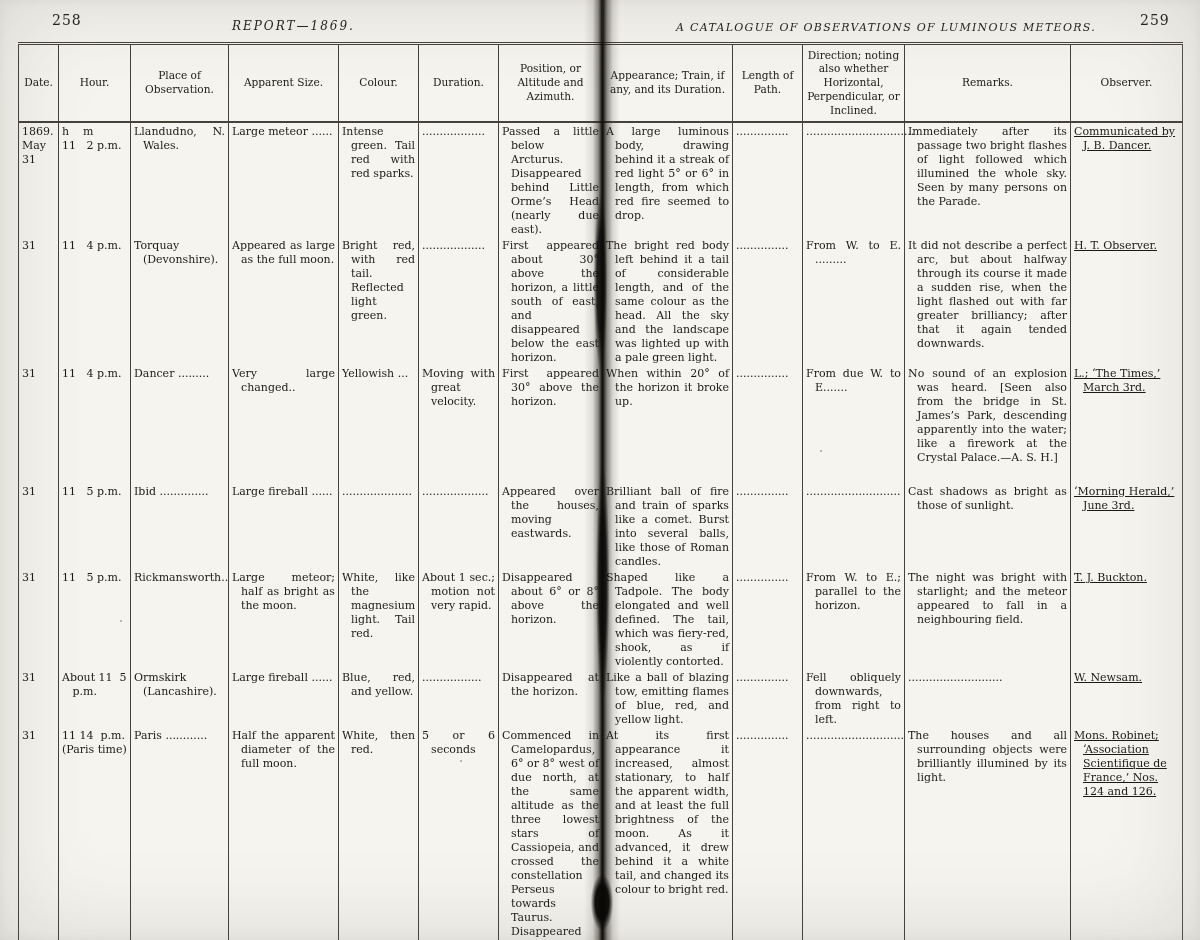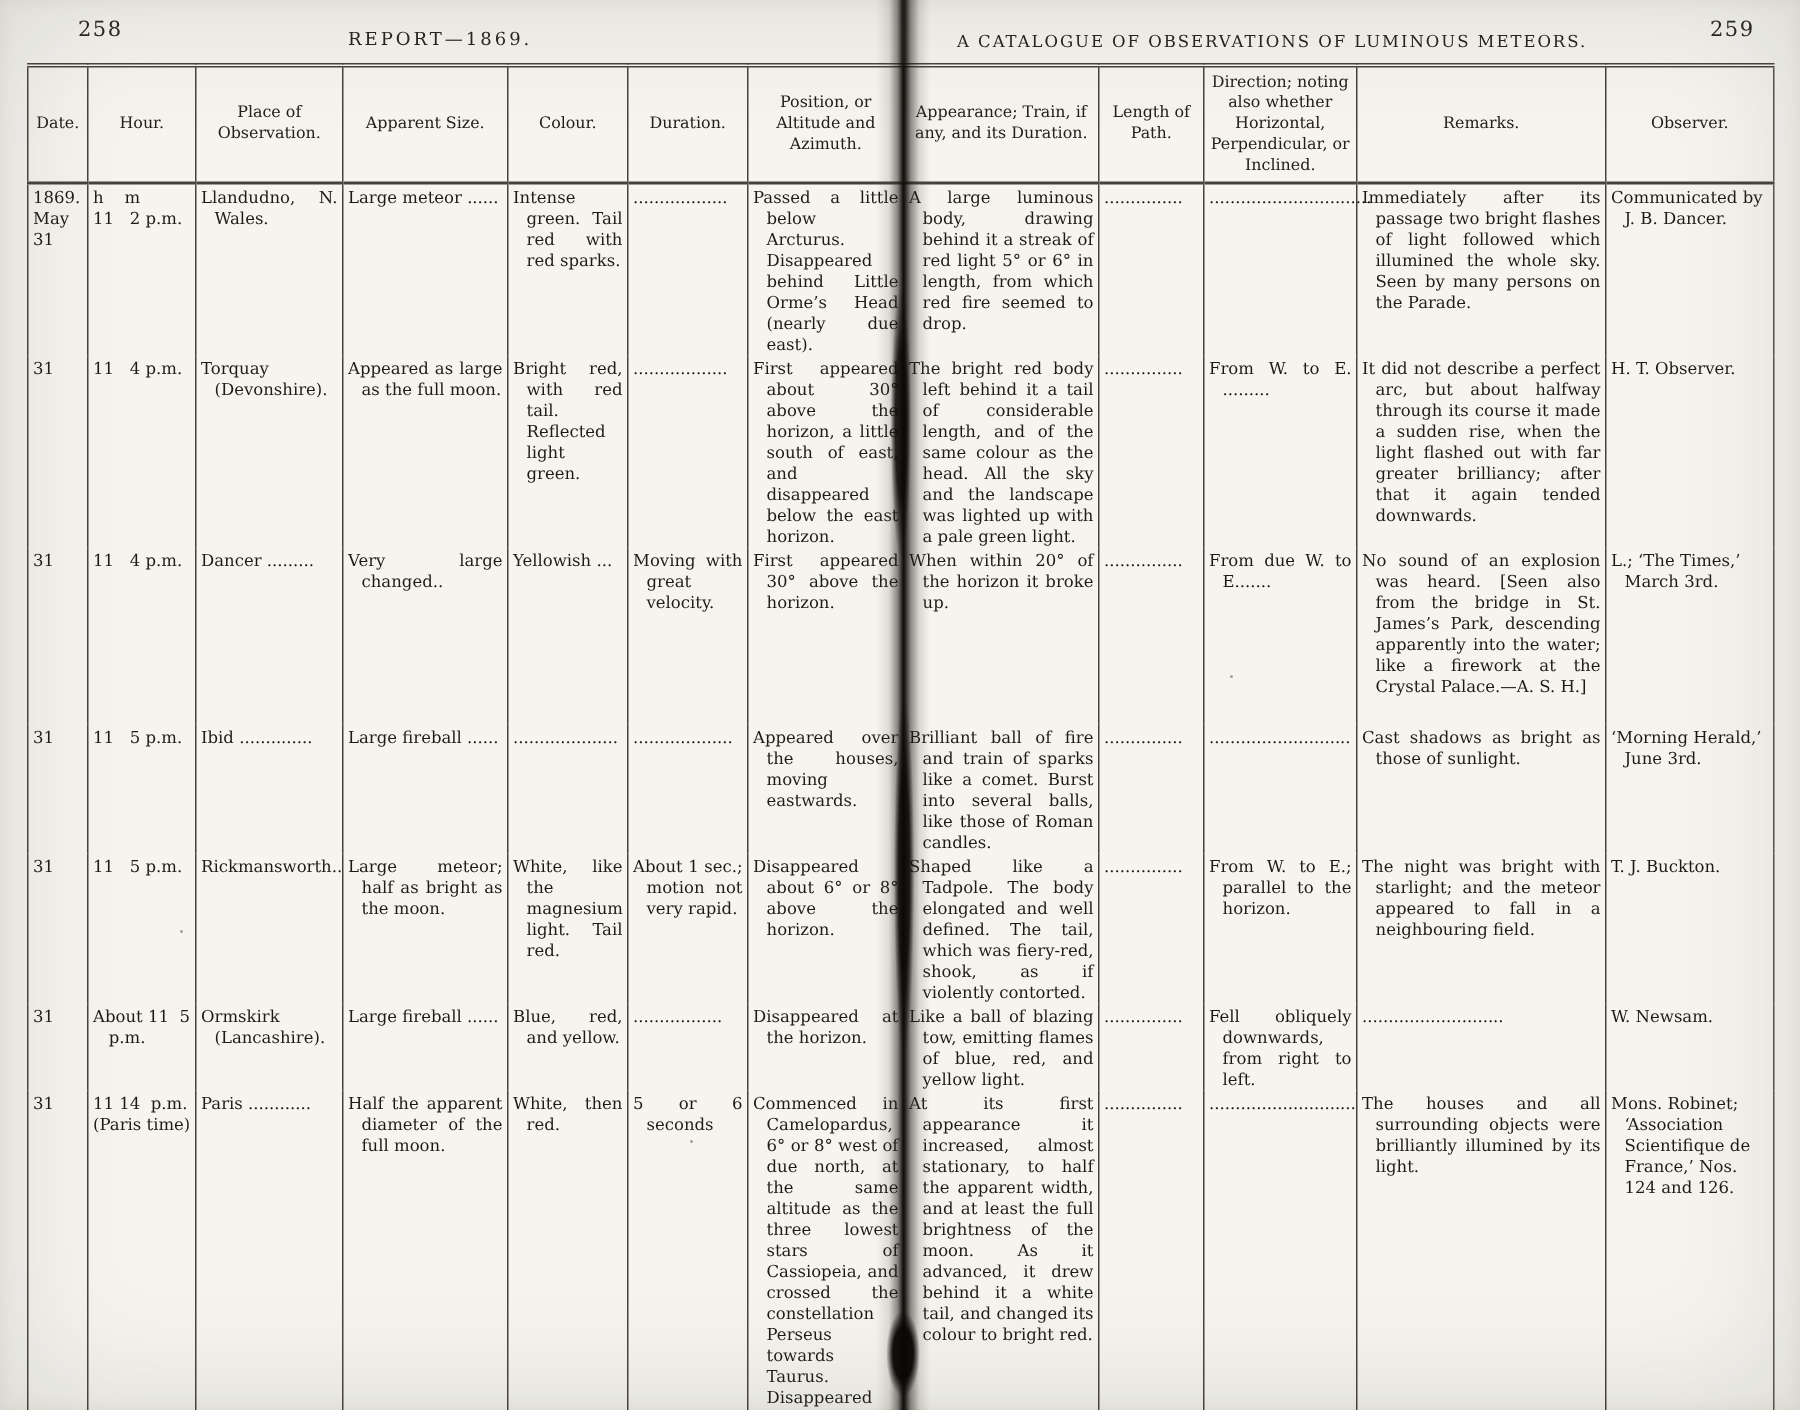--- a/index.html
+++ b/index.html
@@ -10,41 +10,41 @@
     color:#1d1b16;
   }
   body::after{
     content:"";position:absolute;inset:0;pointer-events:none;
     box-shadow:inset 0 0 90px rgba(90,85,70,.18), inset 0 0 12px rgba(120,115,100,.10);
   }
   
   .pgnum{position:absolute;font-size:14px;letter-spacing:1px;color:#24221c;}
   .pgnum.left{left:52px;top:12px;}
   .pgnum.right{left:1140px;top:12px;}
-  .runtitle{position:absolute;font-size:11px;letter-spacing:2px;color:#24221c;white-space:nowrap;}
+  .runtitle{position:absolute;font-size:11px;letter-spacing:2px;color:#24221c;white-space:nowrap;font-style:italic;}
   .runtitle.left{left:232px;top:19px;font-size:12px;}
-  .runtitle.right{left:638px;top:21px;letter-spacing:1.3px;}
+  .runtitle.right{left:676px;top:21px;letter-spacing:1.3px;}
   
   table.obs{
     position:absolute;left:18px;top:42px;width:1164px;
     border-collapse:collapse;table-layout:fixed;
     border-top:3px double #45423a;
     border-bottom:2px solid #4f4b42;
     border-left:1px solid #55514a;
     border-right:1px solid #55514a;
   }
   th,td{border-left:1px solid #45423a;vertical-align:top;font-weight:normal;}
   th{
     height:72px;vertical-align:middle;text-align:center;
     font-size:10.6px;line-height:1.3;padding:2px 2px;
     border-bottom:2px solid #45423a;color:#22201a;
   }
   td{font-size:11px;line-height:14px;padding:2px 3px 0 3px;}
   .hang{padding-left:9px;text-indent:-9px;text-align:justify;}
-  .hang.noj{text-align:left;}
+  .hang.noj{text-align:left;text-decoration:underline;}
   .pre{white-space:pre-wrap;text-align:left;}
   .col-date{text-align:right;padding-right:4px;margin-left:25px;}
   tr.r1{height:104px;} tr.r2{height:124px;} tr.r3{height:118px;}
   tr.r4{height:62px;}  tr.r5{height:84px;}  tr.r6{height:46px;}
   tr.r7{height:184px;}
   
   .gutter{
     position:absolute;left:584px;top:0;width:36px;height:940px;pointer-events:none;z-index:5;
     background:
       radial-gradient(ellipse 15px 38px at 50% 96%, rgba(8,7,5,.95) 0 45%, rgba(8,7,5,0) 75%),

